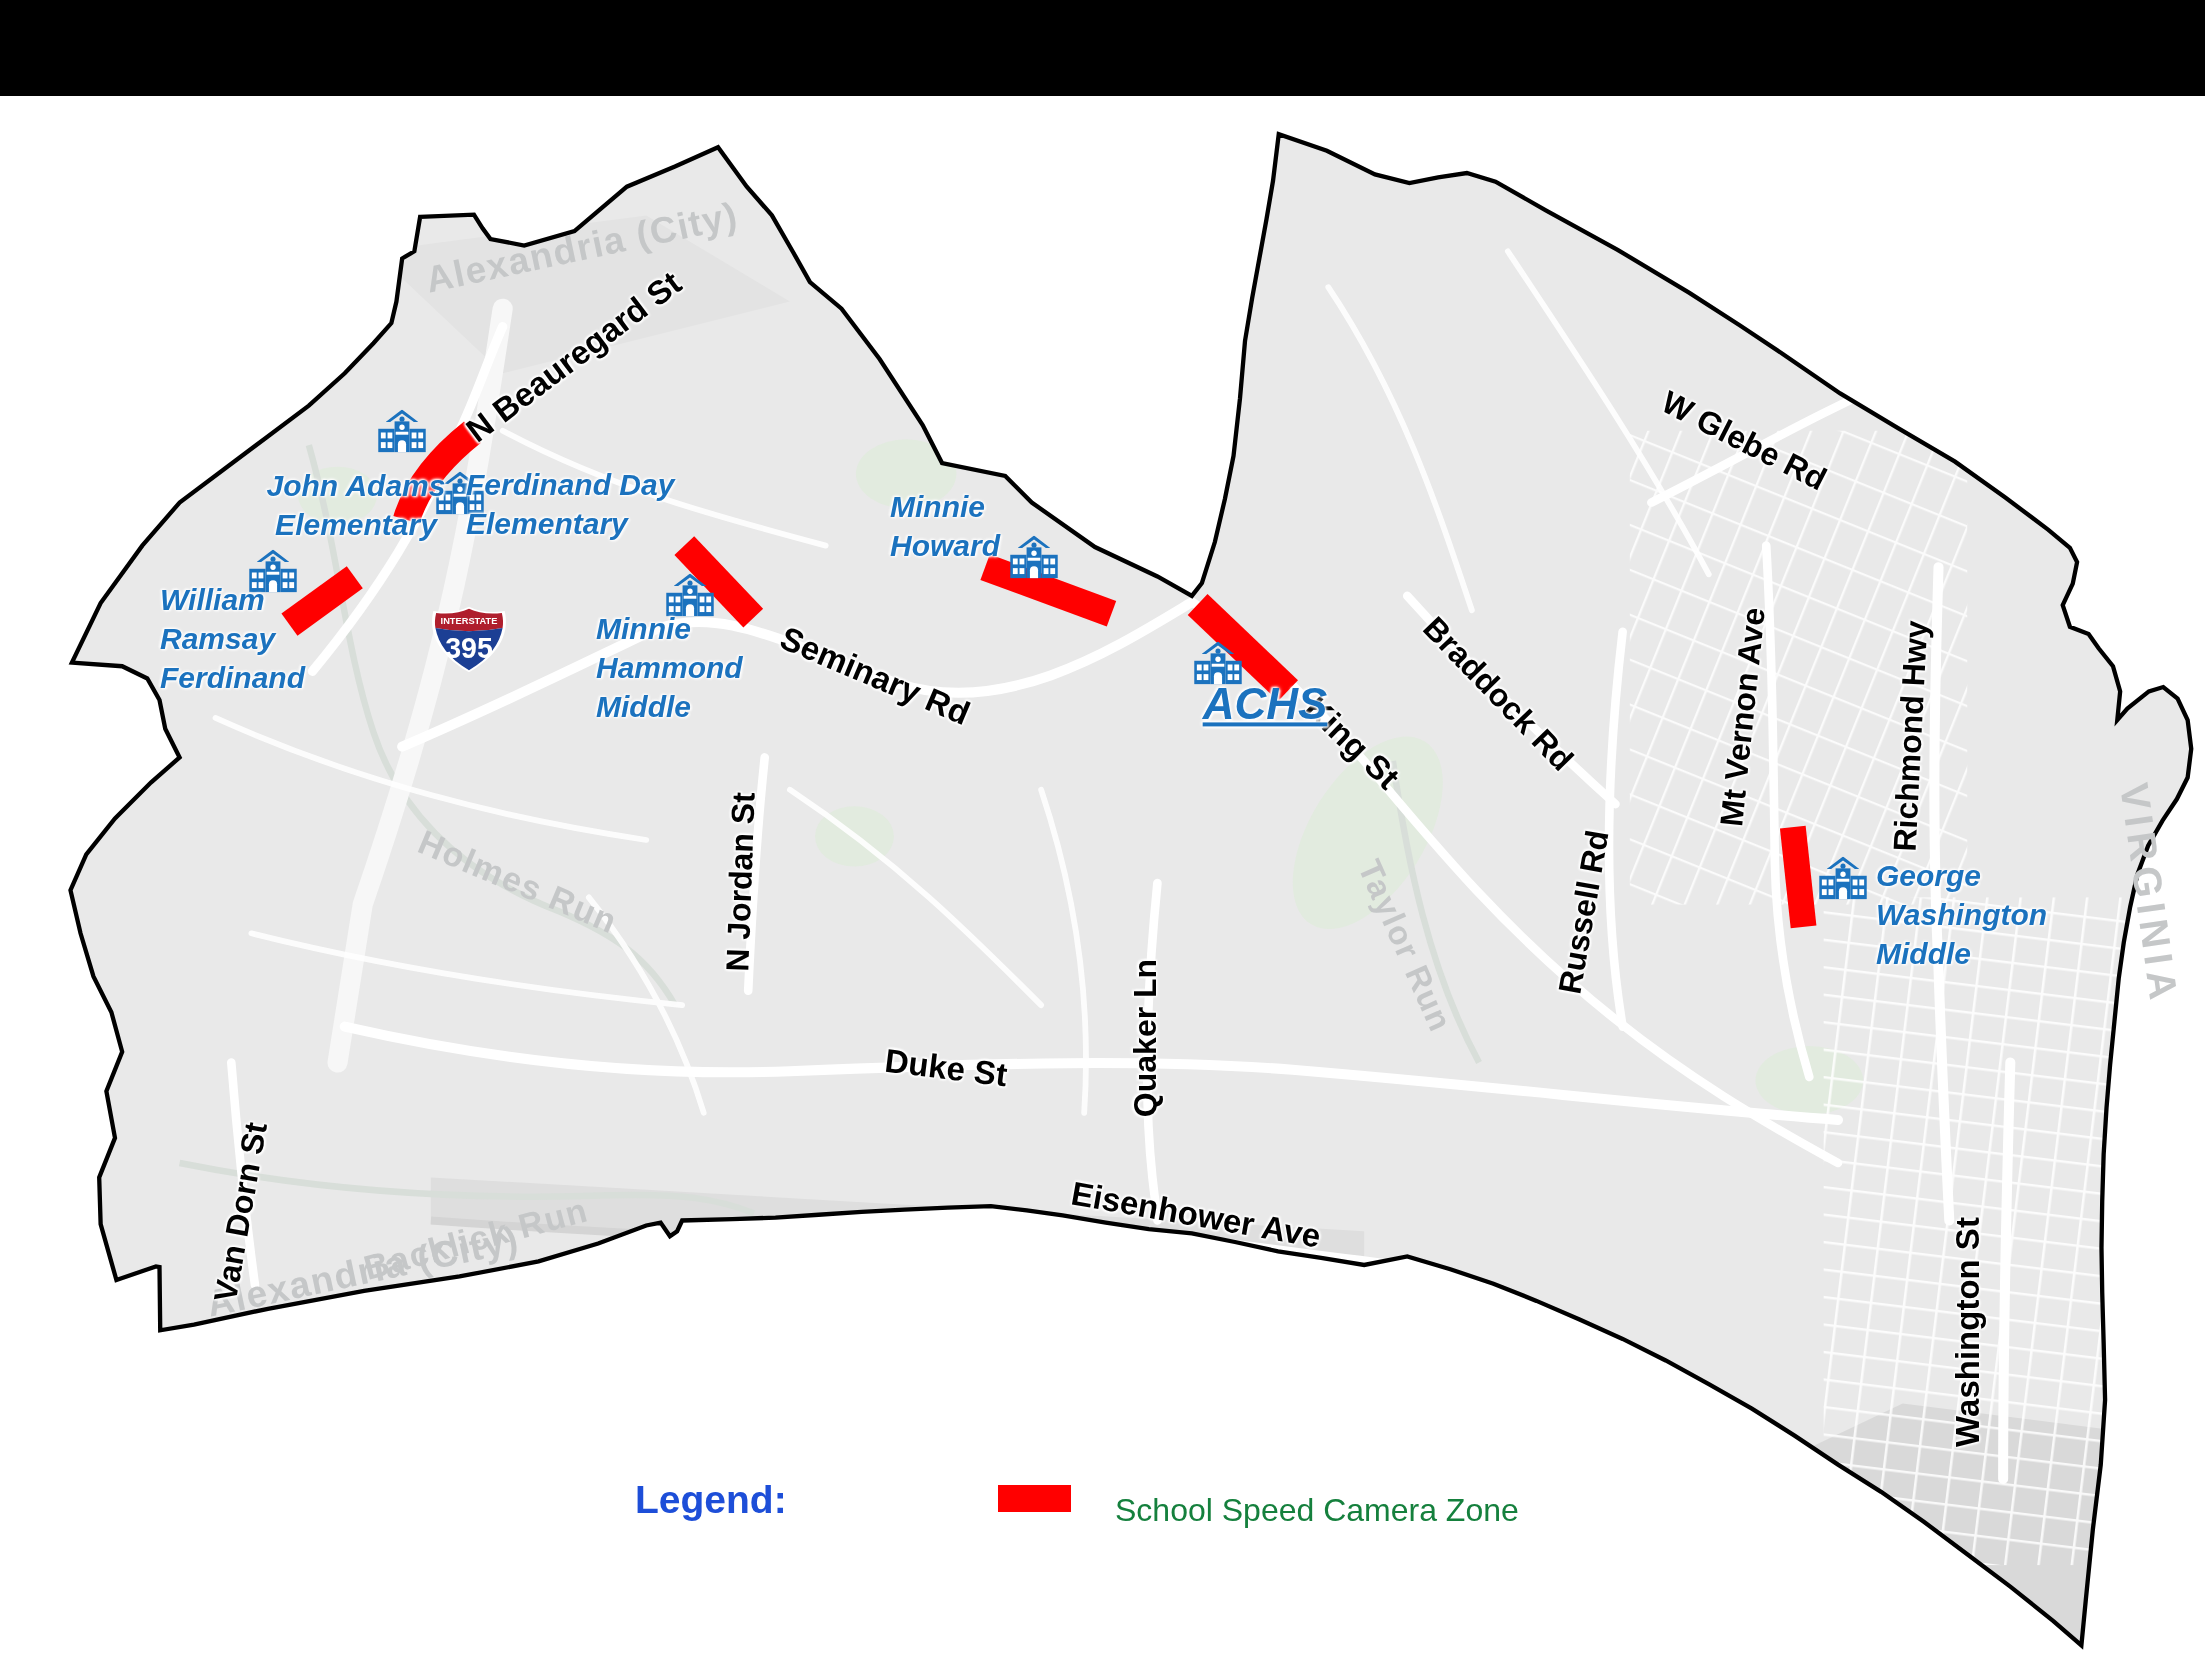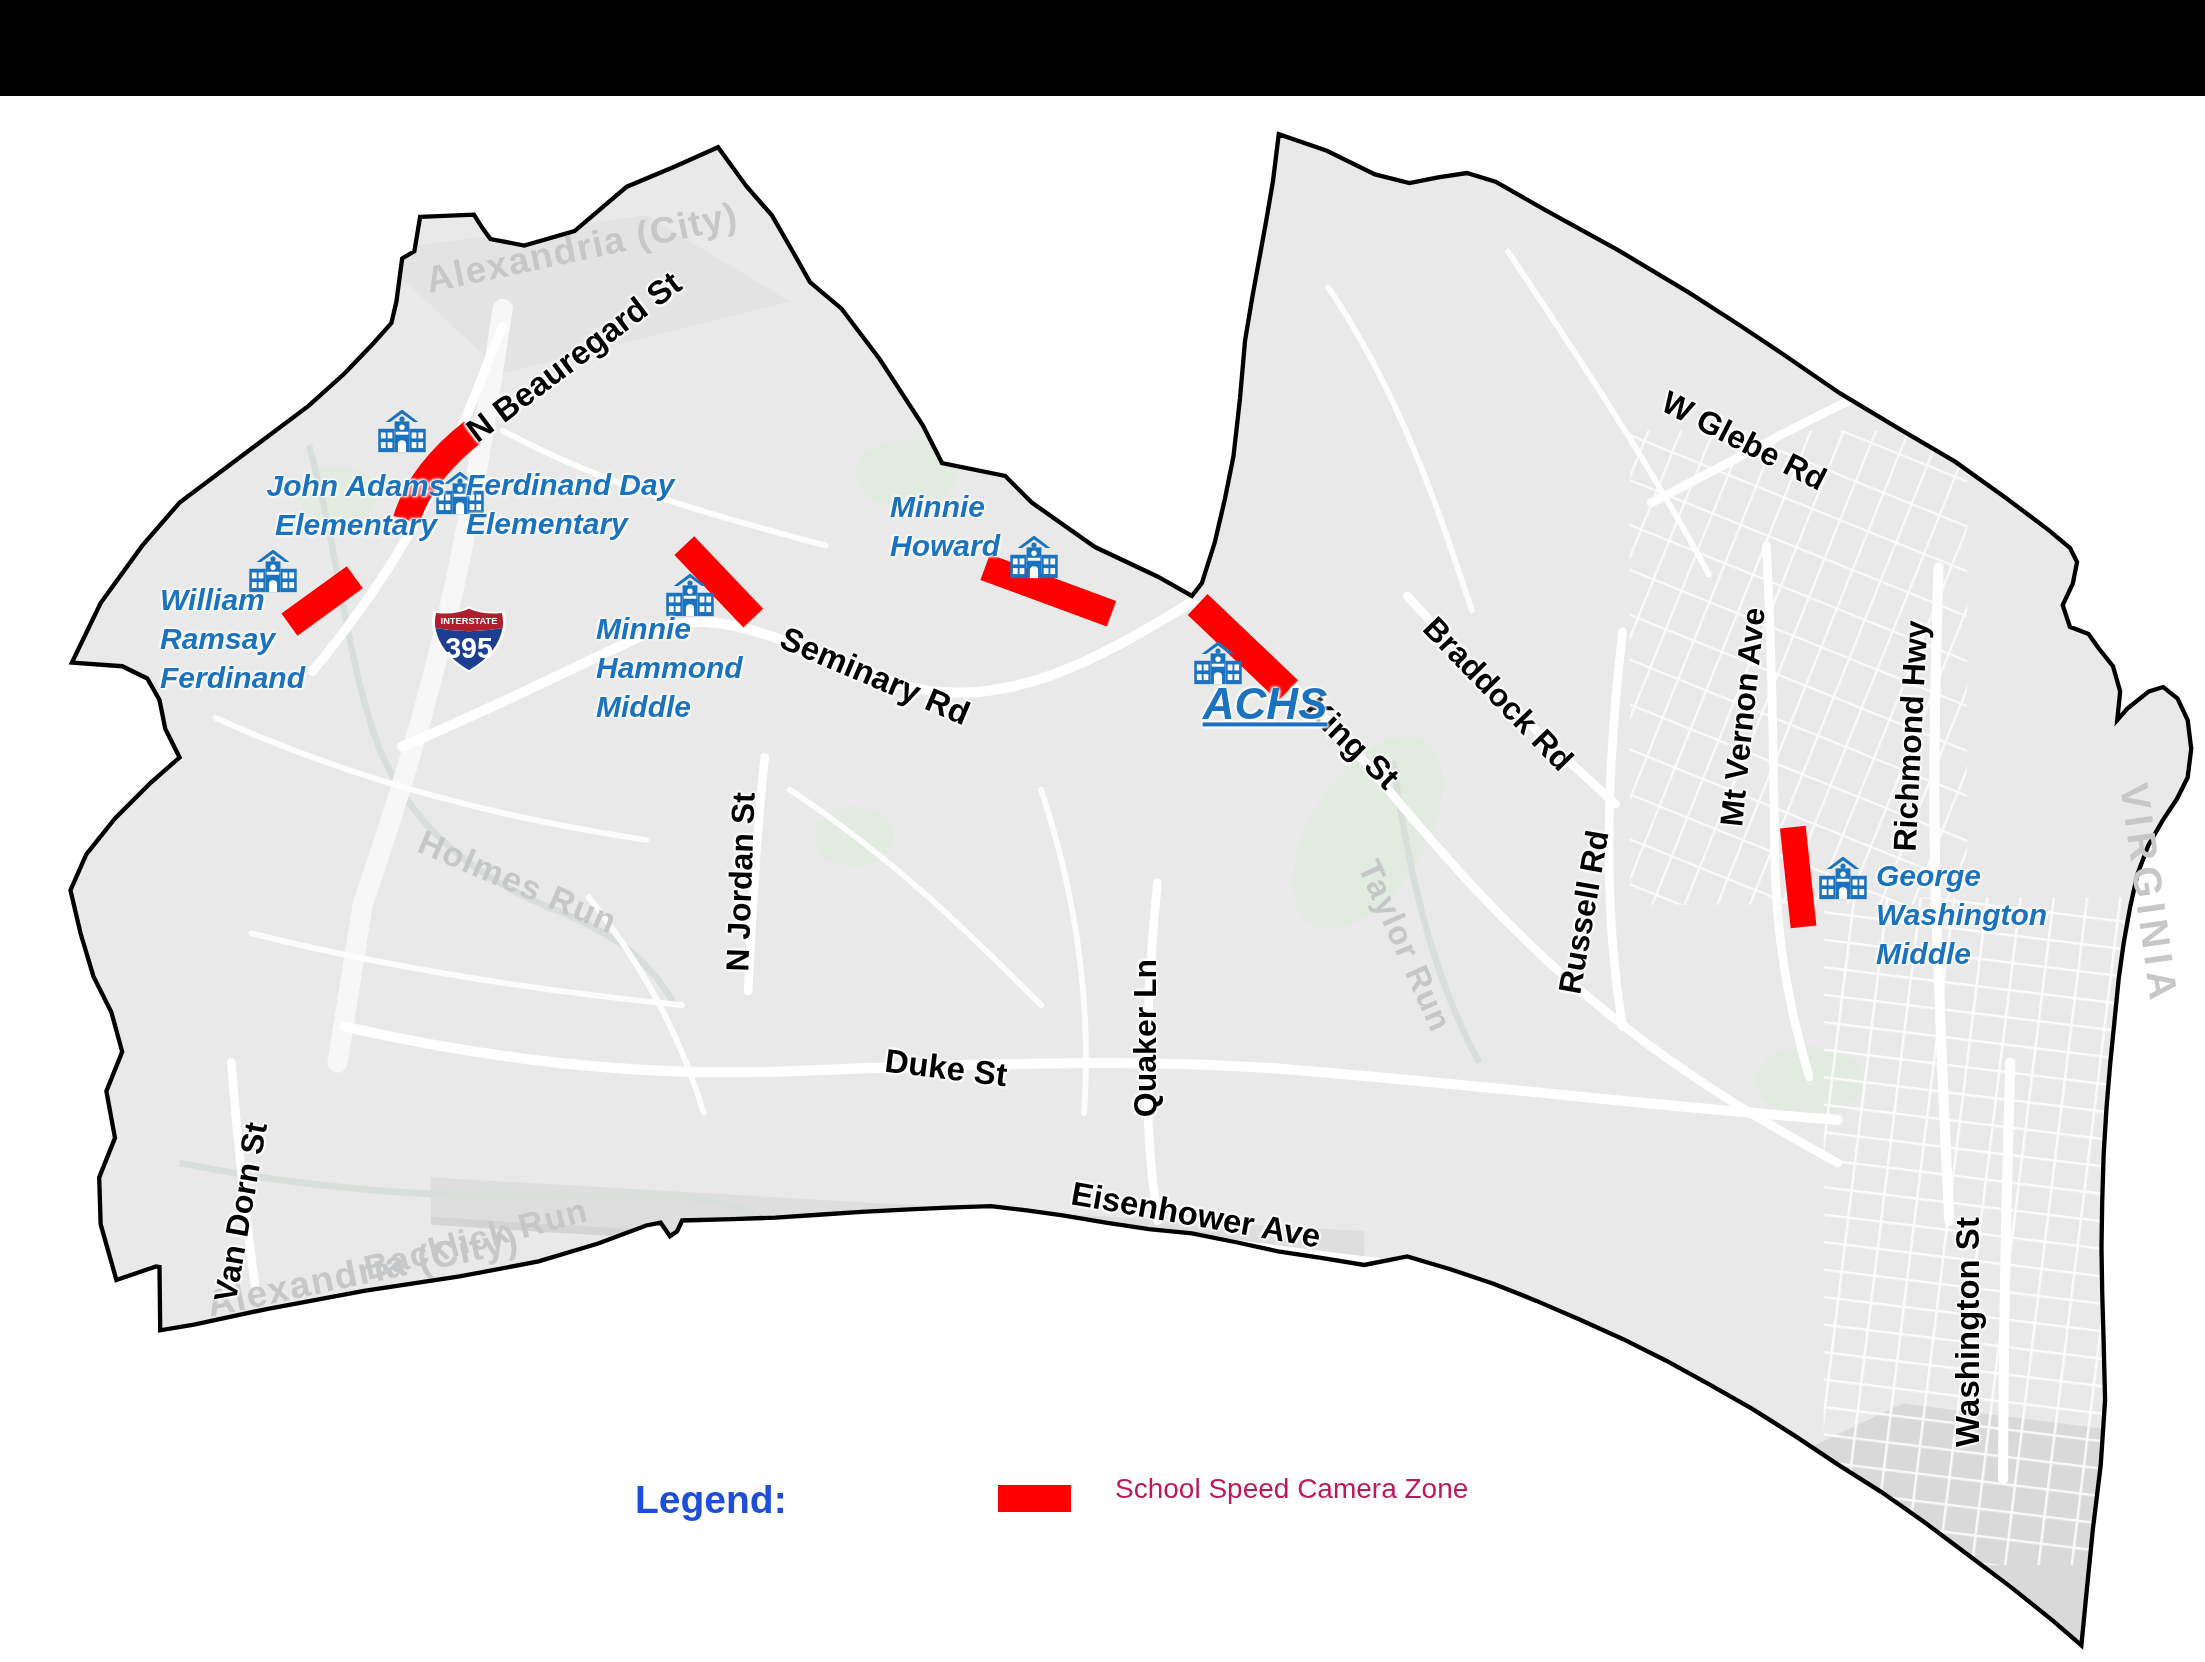--- a/index.html
+++ b/index.html
@@ -12,21 +12,21 @@
           text-shadow:0 0 2.2px #fff,0 0 3.6px #fff,1.4px 1.4px 2.2px #fff,-1.4px -1.4px 2.2px #fff,1.4px -1.4px 2.2px #fff,-1.4px 1.4px 2.2px #fff;}
   .gray{font-weight:bold;color:#C5C7C8;font-size:34px;letter-spacing:1.4px;}
   .school-label{position:absolute;color:#1B72BE;font-weight:bold;font-style:italic;
           font-size:30px;line-height:1.3;white-space:pre-line;
           text-shadow:0 0 2.2px #fff,0 0 4.3px #fff,1.4px 1.4px 2.2px #fff,-1.4px -1.4px 2.2px #fff;}
   .school-label.centered{transform:translate(-50%,-50%);text-align:center;margin-left:46px;}
   .school-glyph{position:absolute;width:49px;height:43px;transform:translate(-50%,-50%);}
   #legend{position:absolute;left:0;top:1465px;width:2205px;height:65px;}
   #legend-title{position:absolute;left:635px;top:13px;font-size:39px;font-weight:bold;color:#1d4ed8;}
   #legend-swatch{position:absolute;left:998px;top:20px;width:73px;height:27px;}
-  #legend-item{position:absolute;left:1115px;top:8px;font-size:28px;color:#be185d;letter-spacing:0px;}
+  #legend-item{position:absolute;left:1115px;top:27px;font-size:32px;color:#15803d;letter-spacing:0px;}
   #shield{position:absolute;left:429px;top:605px;width:80px;height:69px;transform:none;}
 </style>
 </head>
 <body>
 
 <div id="stage">
 
   <div id="topbar" style="background:#000;"></div>
 
   <svg width="0" height="0" style="position:absolute">

